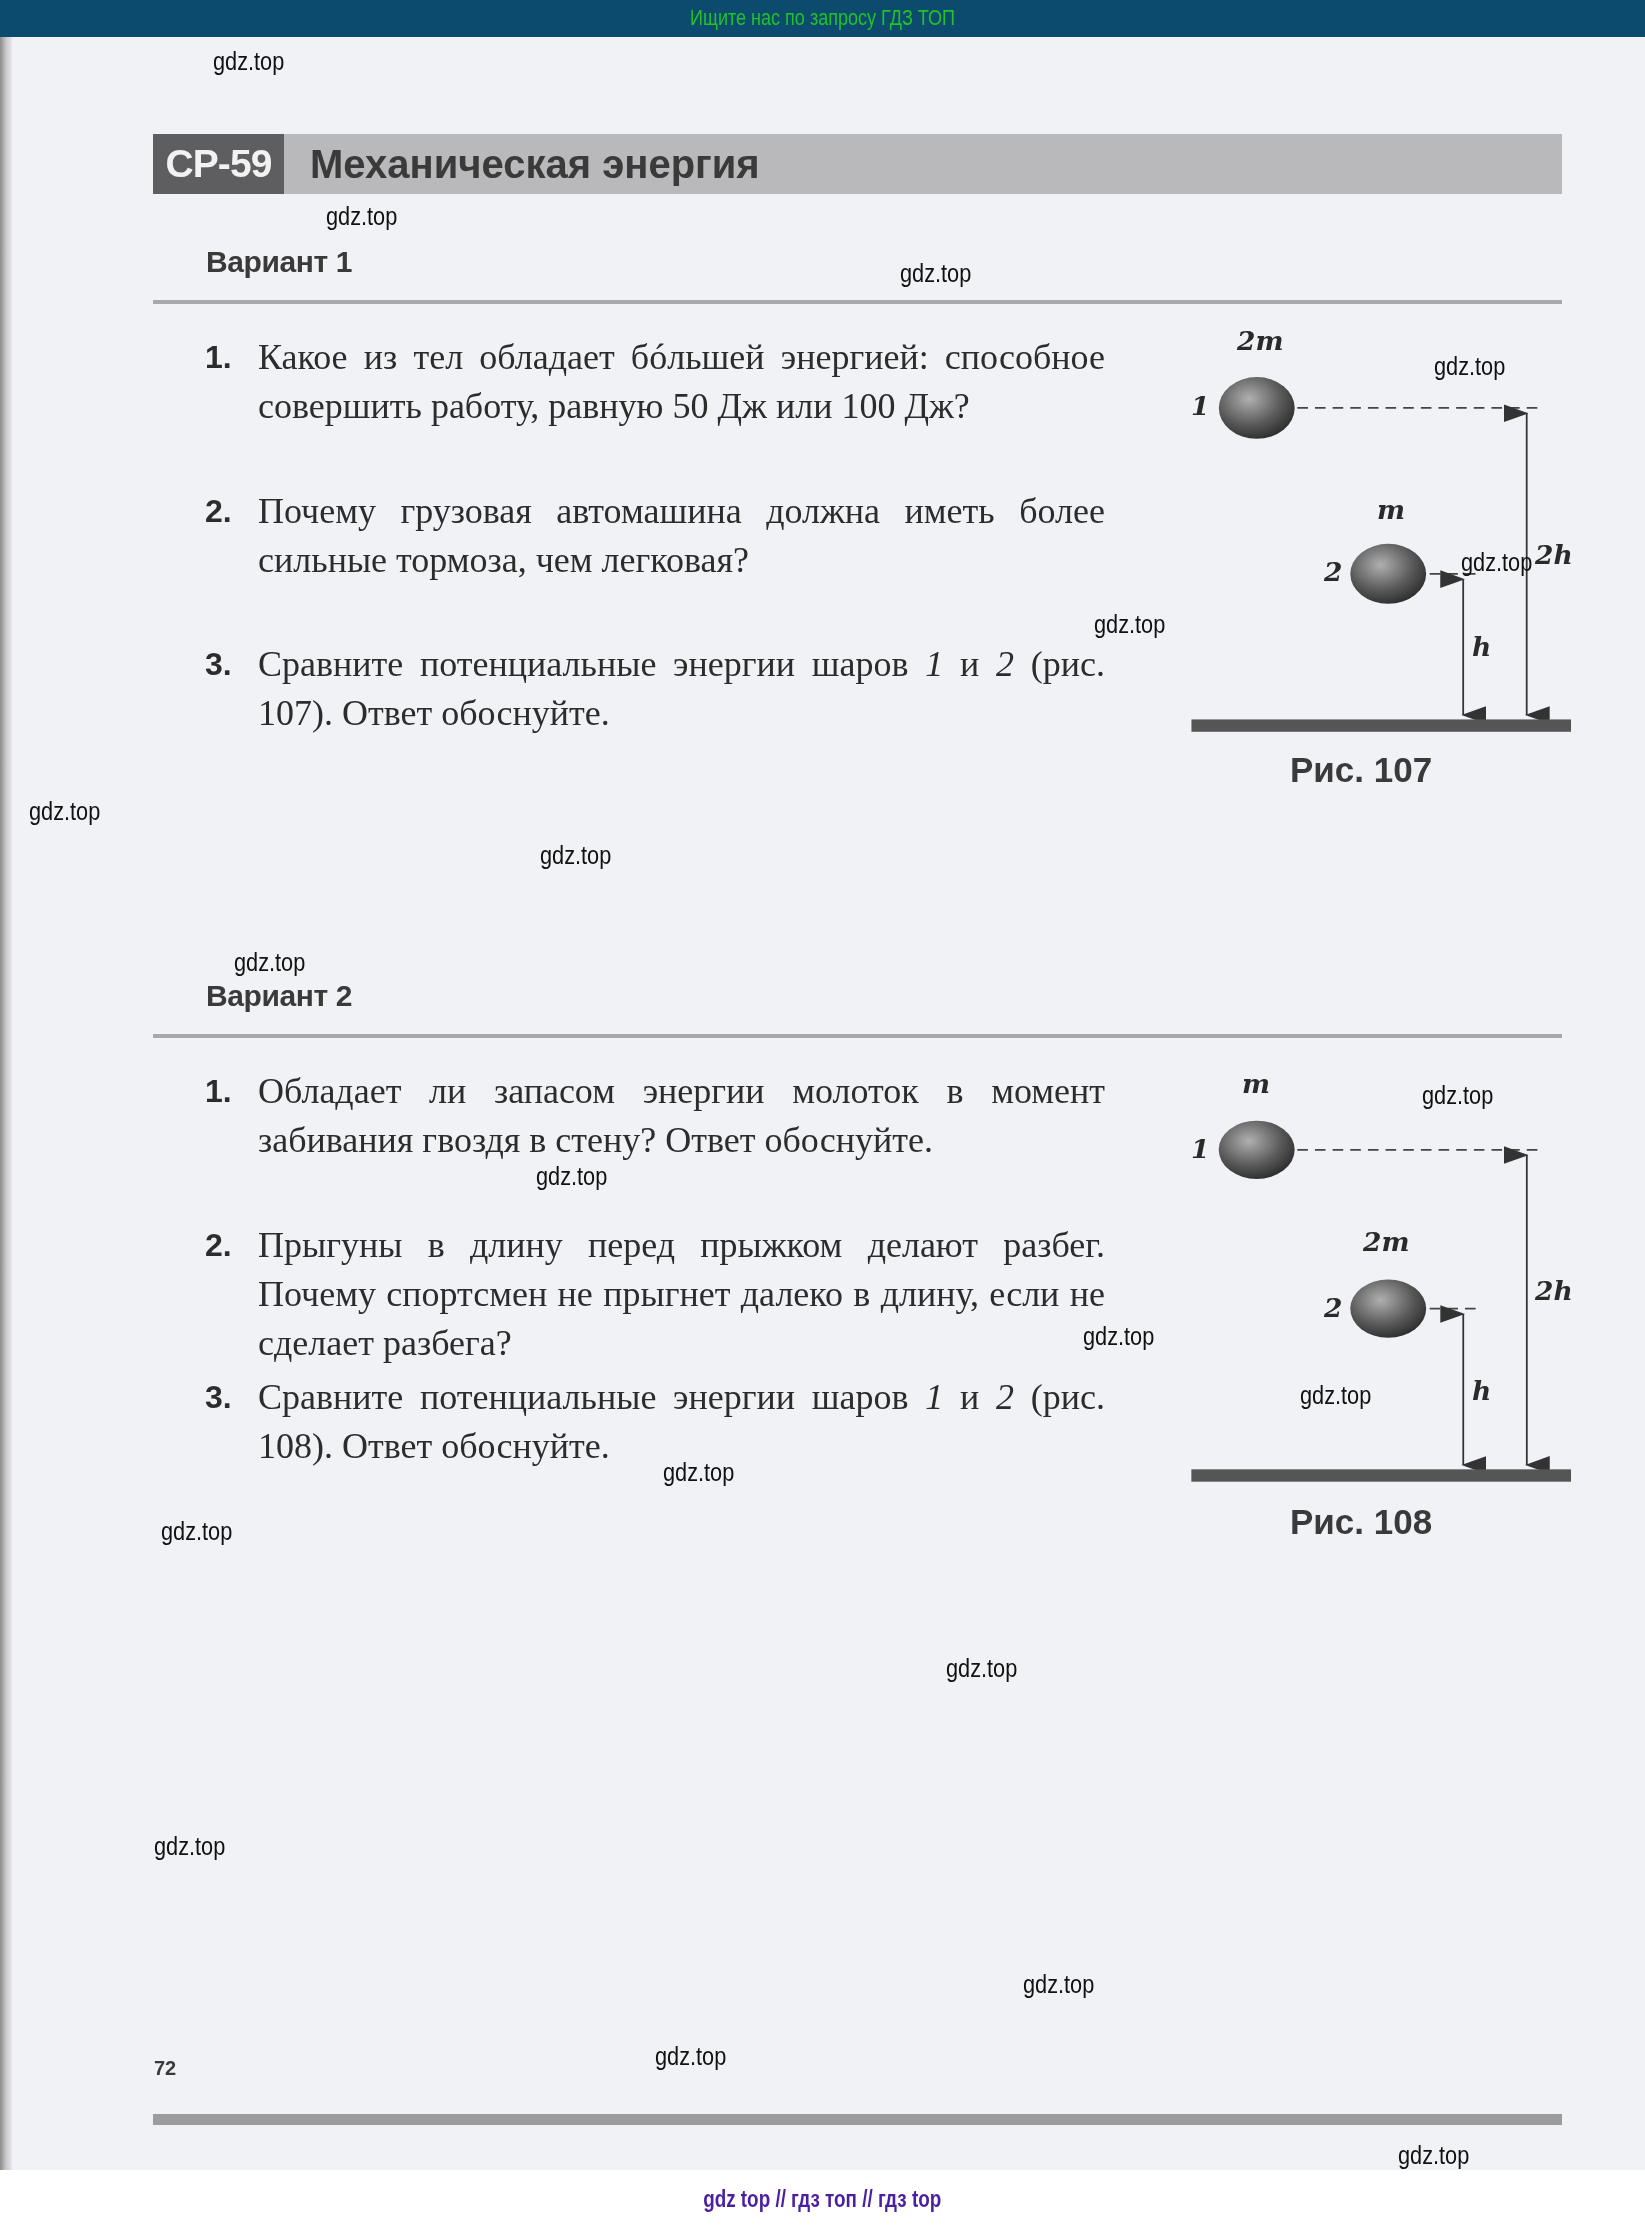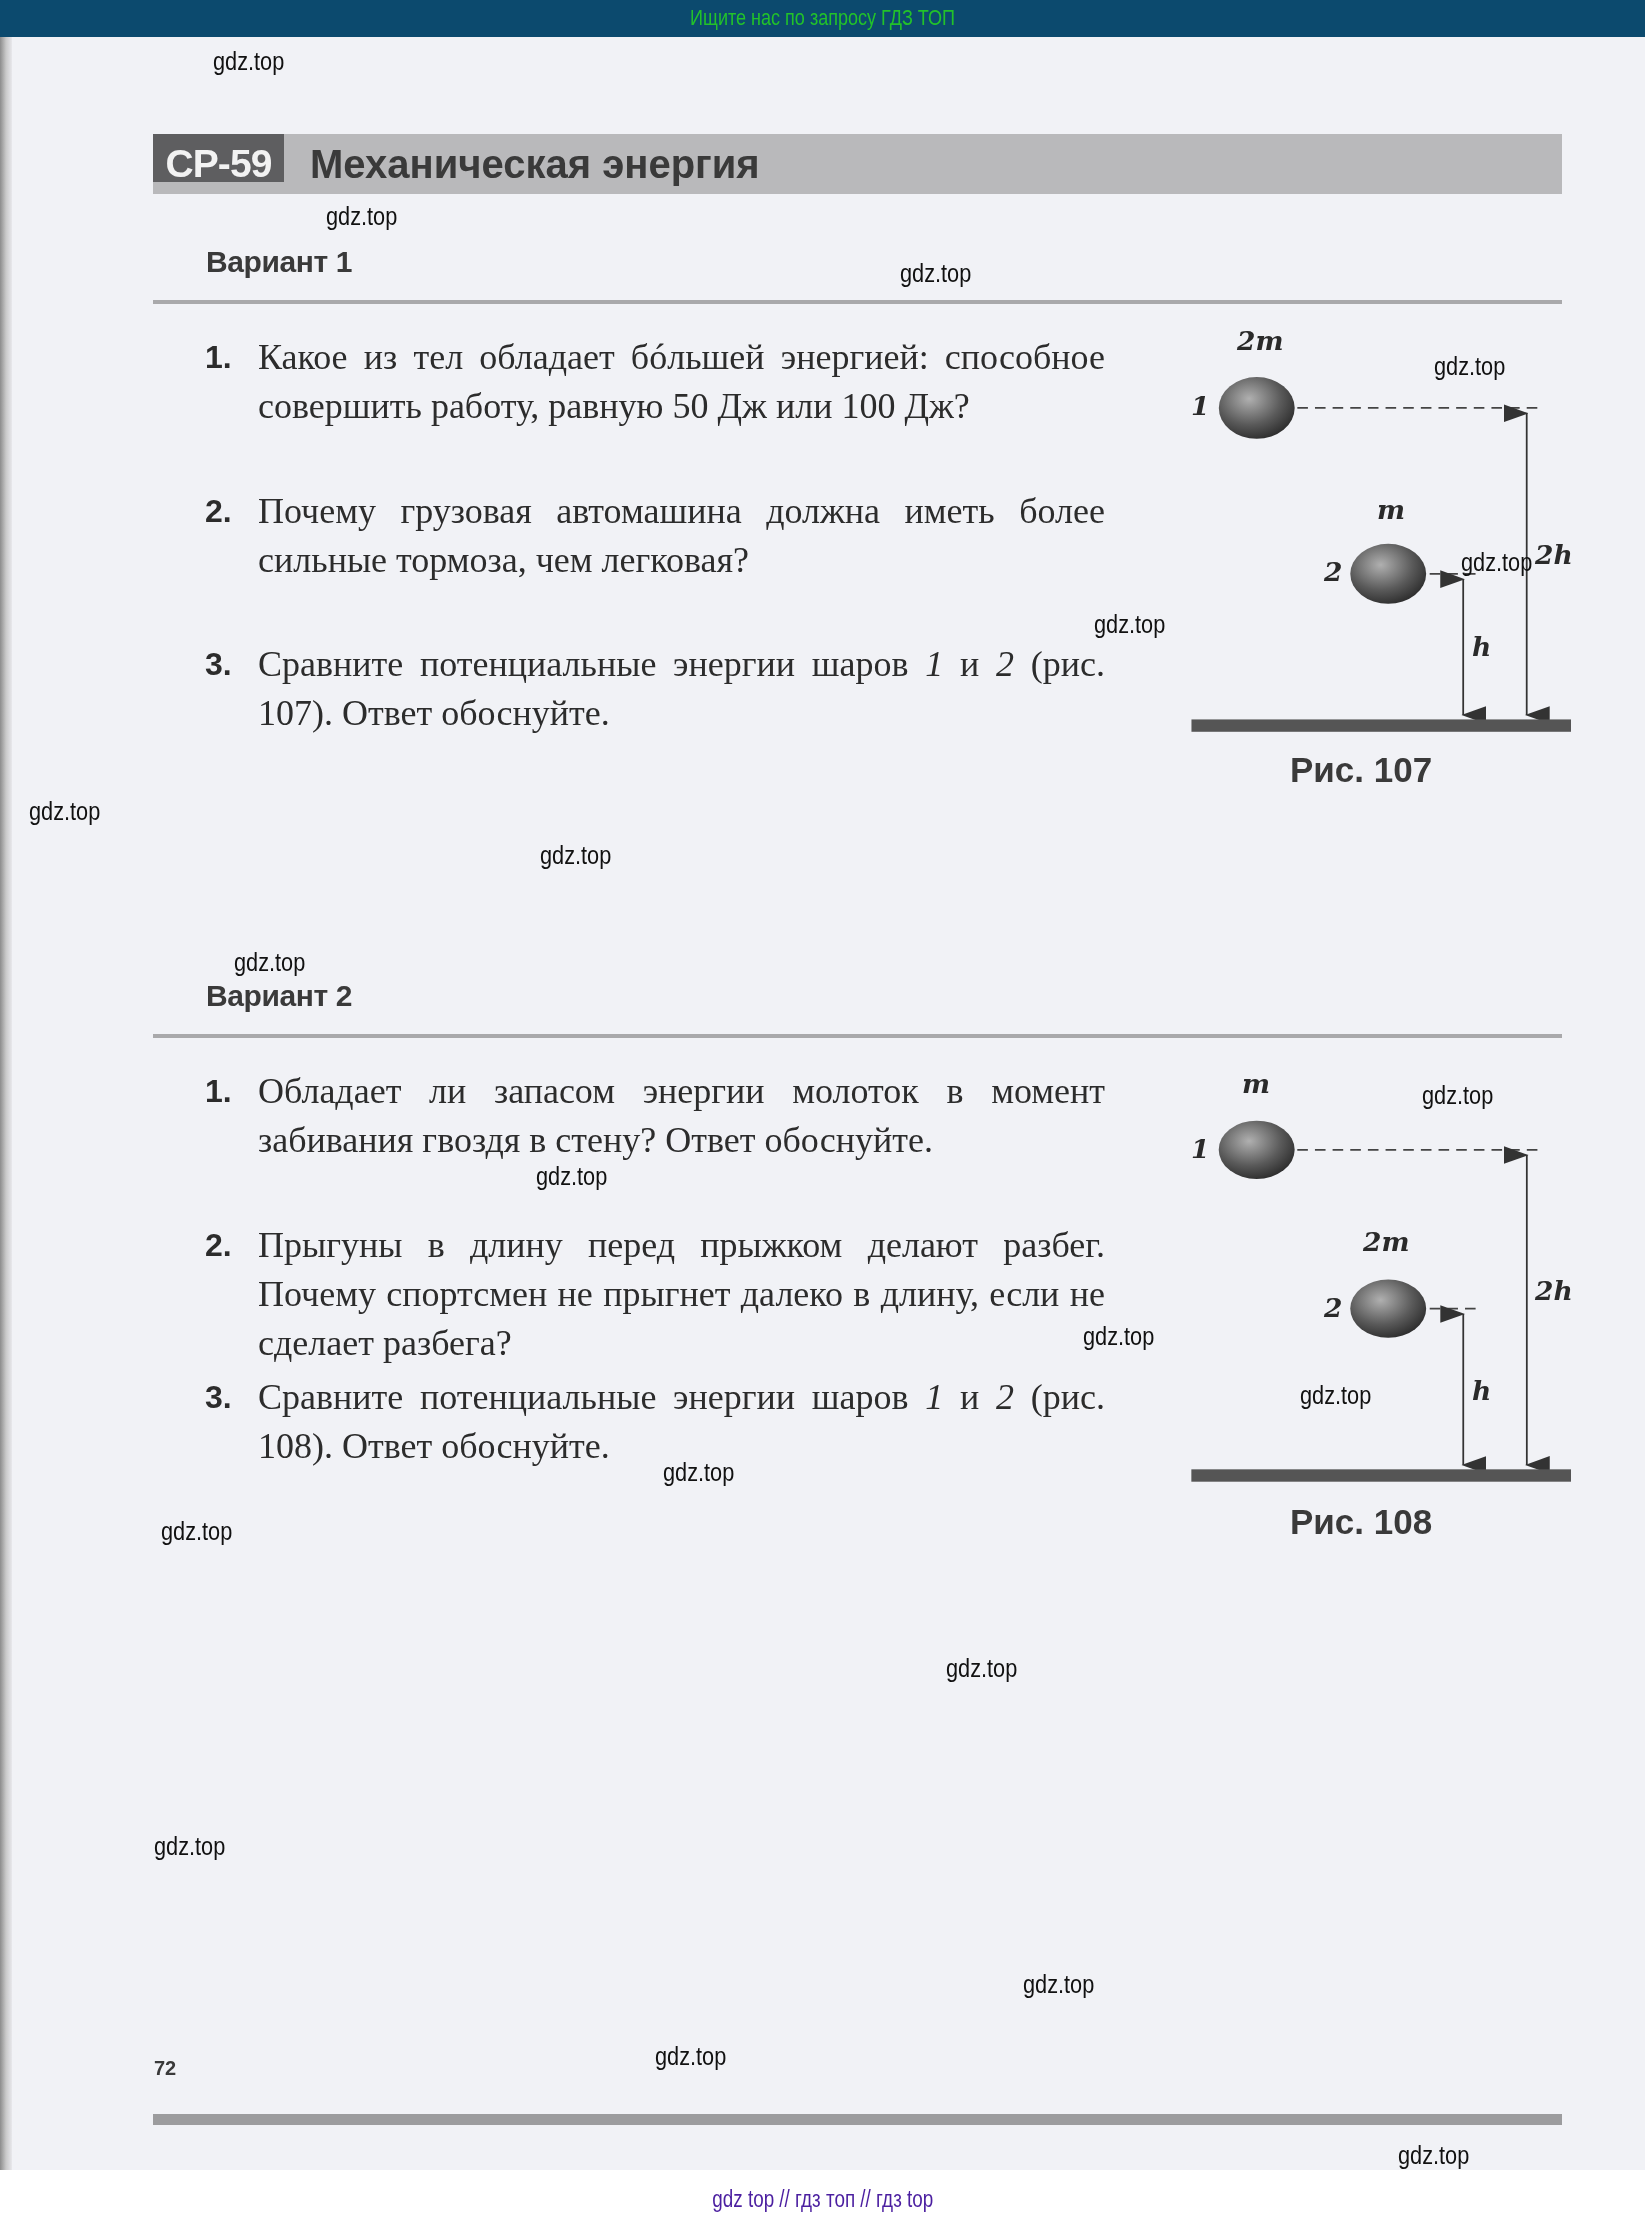--- a/index.html
+++ b/index.html
@@ -3,36 +3,36 @@
 <meta charset="utf-8">
 <style>
   html, body { margin:0; padding:0; }
   body { width:1645px; height:2228px; position:relative; background:#ffffff; overflow:hidden;
          font-family:"Liberation Serif", serif; color:#2a2a2a; }
   .topbar { position:absolute; left:0; top:0; width:1645px; height:37px; background:#0c4a6e; text-align:center; }
   .topbar span { font-family:"Liberation Sans", sans-serif; font-size:22px; color:#22c22a; line-height:35px; display:inline-block; transform:scaleX(0.82); }
   .page { position:absolute; left:0; top:37px; width:1645px; height:2133px; background:#f1f2f6; }
   .page-edge { position:absolute; left:0; top:0; width:12.4px; height:100%; background:linear-gradient(90deg,#8c8c8c,#c9c9c9 50%,#e8e8ec); }
   .header-bar { position:absolute; left:153px; top:97px; width:1409px; height:60px; background:#b9b9bb; }
-  .header-code { position:absolute; left:0; top:0; width:131px; height:48px; background:#5e5e60; color:#f2f2f2;
+  .header-code { position:absolute; left:0; top:0; width:131px; height:60px; background:#5e5e60; color:#f2f2f2;
                  font-family:"Liberation Sans", sans-serif; font-weight:bold; font-size:39px; line-height:60px; text-align:center; letter-spacing:-0.9px; }
   .header-title { position:absolute; left:157px; top:0; font-family:"Liberation Sans", sans-serif; font-weight:bold; font-size:40px; line-height:60px; color:#3a3a3a; }
   .variant-head { position:absolute; left:206px; font-family:"Liberation Sans", sans-serif; font-weight:bold; font-size:30px; color:#3a3a3a; letter-spacing:-0.4px; }
   .rule { position:absolute; left:153px; width:1409px; height:4.4px; background:#a9a9ab; }
   .rule.thick { height:10.6px; background:#9c9c9e; }
   .q { position:absolute; left:205px; width:900px; font-size:36px; line-height:49px; color:#2c2c2c; }
   .q .num { position:absolute; left:0; top:0; font-family:"Liberation Sans", sans-serif; font-weight:bold; font-size:32px; }
   .q .txt { display:block; margin-left:53px; text-align:justify; }
   .q i { font-style:italic; }
   .fig { position:absolute; left:1156px; width:415px; }
   .fig svg { display:block; }
   .fig-caption { position:absolute; font-family:"Liberation Sans", sans-serif; font-weight:bold; font-size:35px; color:#3a3a3a; }
   .wm { position:absolute; font-family:"Liberation Sans", sans-serif; font-size:26.5px; color:#111; transform:scaleX(0.82); transform-origin:left top; }
   .page-num { position:absolute; left:154px; top:2057px; font-family:"Liberation Sans", sans-serif; font-weight:bold; font-size:20px; color:#3a3a3a; }
-  .bottombar { position:absolute; left:0; top:2170px; width:1645px; height:58px; background:#fff; text-align:center; }
+  .bottombar { position:absolute; left:0; top:2170px; width:1645px; height:58px; background:#fff; text-align:center;font-weight:bold; }
   .bottombar span { font-family:"Liberation Sans", sans-serif; font-size:23px; color:#4b1fa0; line-height:58px; display:inline-block; transform:scaleX(0.82); }
 </style>
 </head>
 <body>
 
 <div class="topbar">
   <span>Ищите нас по запросу ГДЗ ТОП</span>
 </div>
 
 <div class="page">

